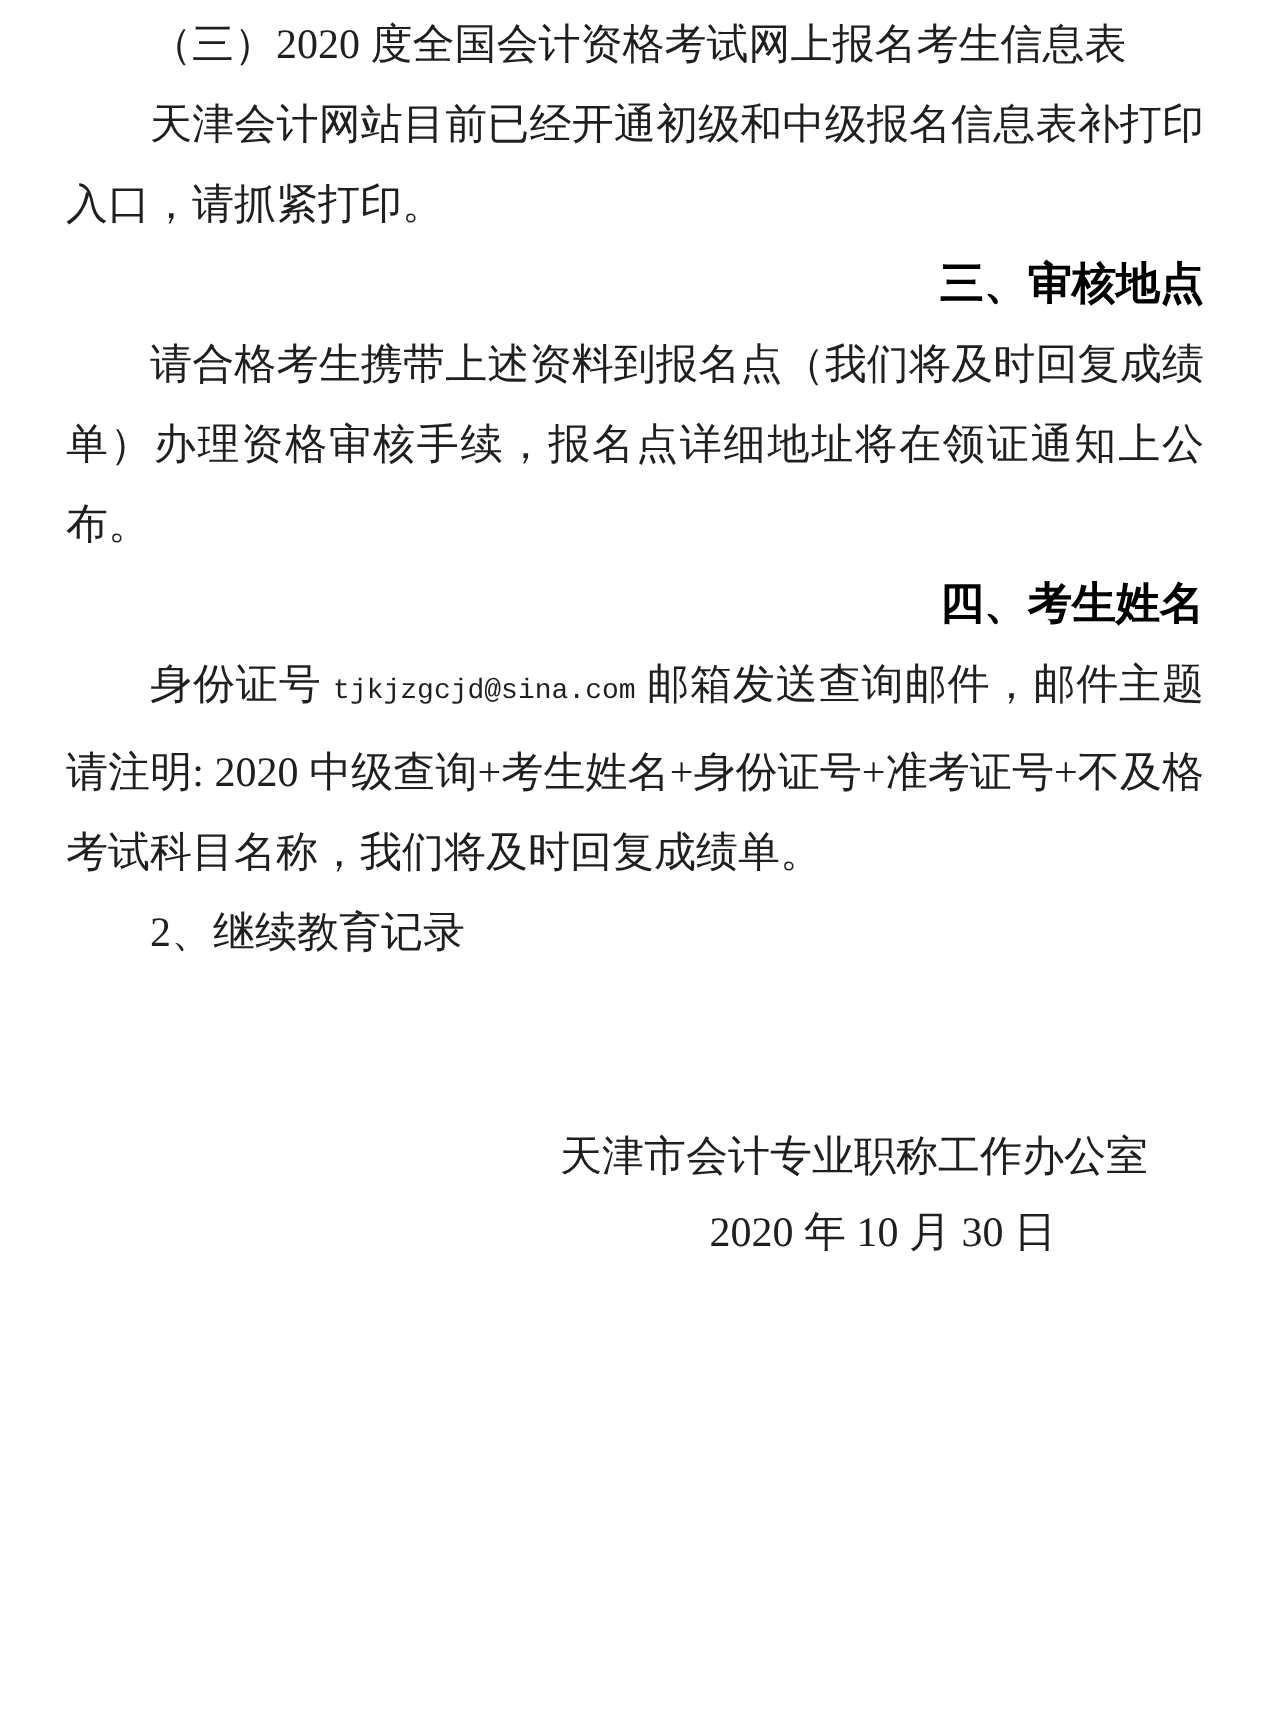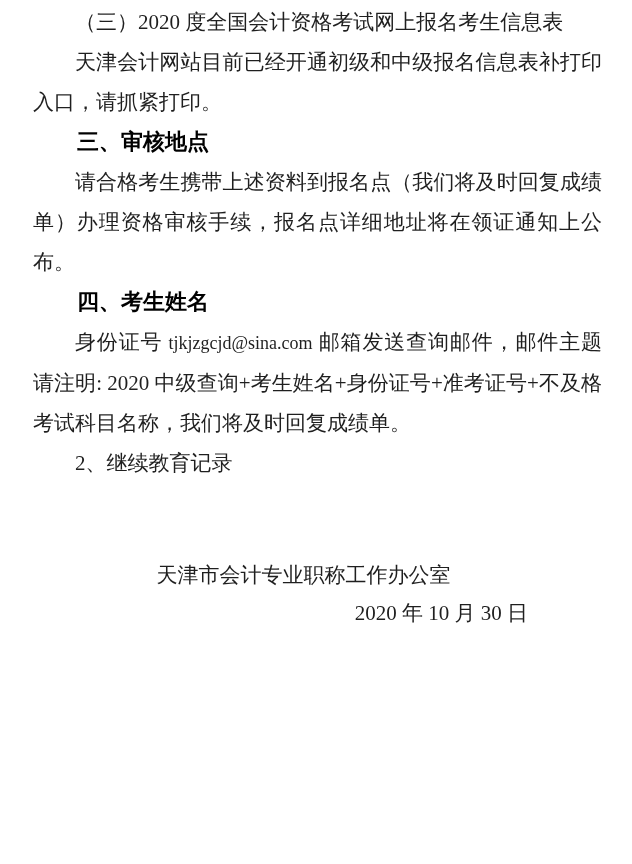--- a/index.html
+++ b/index.html
@@ -26,33 +26,34 @@
     word-break: break-all;
   }
   .heading {
     margin: 0;
     font-size: 22px;
     line-height: 40px;
     font-weight: bold;
     color: #000000;
     font-family: "Liberation Sans", "DejaVu Sans", sans-serif;
     text-indent: 2em;
+    text-align: right;
   }
   .email {
-    font-family: Liberation Serif, serif;
-    font-size: 18px;
+    font-family: Liberation Mono, monospace;
+    font-size: 14px;
   }
   .signature-block {
     margin-top: 72px;
   }
   .signature-line {
     margin: 0;
     font-size: 21px;
     line-height: 40px;
-    text-align: center;
+    text-align: right;
     padding-right: 28px;
   }
   .date-line {
     margin: 0;
     font-size: 21px;
     line-height: 36px;
     text-align: right;
     padding-right: 74px;
   }
 </style>

